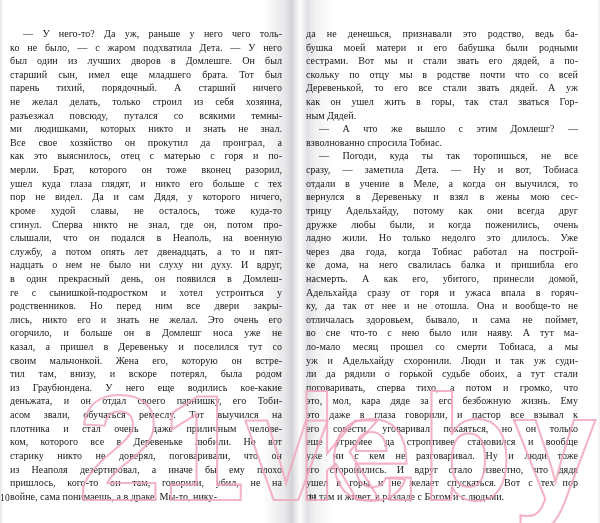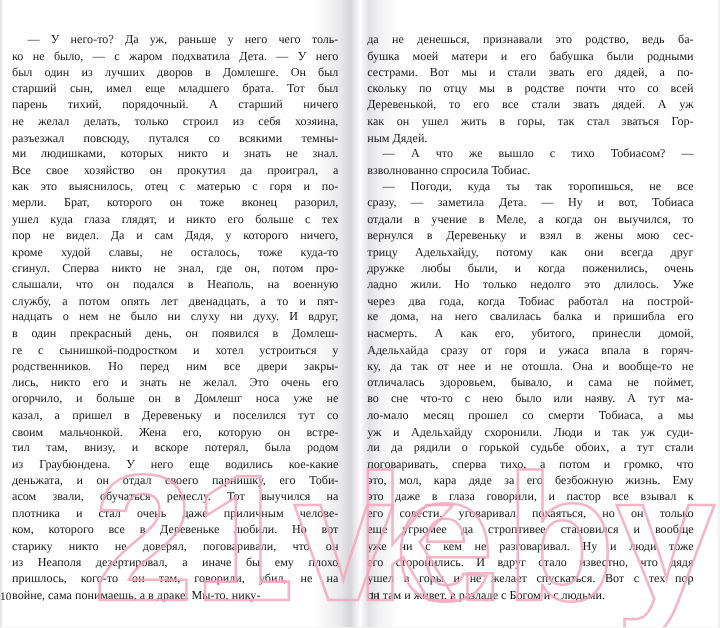--- a/index.html
+++ b/index.html
@@ -5,21 +5,21 @@
   html, body {
     margin: 0;
     padding: 0;
     background: #ffffff;
   }
   #spread {
     position: relative;
     width: 600px;
     height: 523px;
     overflow: hidden;
-    background: #e5e5e5;
+    background: #bef264;
     font-family: "Liberation Serif", "DejaVu Serif", serif;
   }
 
   
   .page {
     position: absolute;
     top: 0;
     height: 523px;
     background: #ffffff;
   }
@@ -130,21 +130,21 @@
   <div class="gutter-line"></div>
   <div class="spine-shade r"></div>
   <div class="outer-edge left"></div>
   <div class="outer-edge right"></div>
 
   <div class="col left" id="col-left">
       <p><span class="ln indent">— У него-то? Да уж, раньше у него чего толь-</span><span class="ln">ко не было, — с жаром подхватила Дета. — У него</span><span class="ln">был один из лучших дворов в Домлешге. Он был</span><span class="ln">старший сын, имел еще младшего брата. Тот был</span><span class="ln">парень тихий, порядочный. А старший ничего</span><span class="ln">не желал делать, только строил из себя хозяина,</span><span class="ln">разъезжал повсюду, путался со всякими темны-</span><span class="ln">ми людишками, которых никто и знать не знал.</span><span class="ln">Все свое хозяйство он прокутил да проиграл, а</span><span class="ln">как это выяснилось, отец с матерью с горя и по-</span><span class="ln">мерли. Брат, которого он тоже вконец разорил,</span><span class="ln">ушел куда глаза глядят, и никто его больше с тех</span><span class="ln">пор не видел. Да и сам Дядя, у которого ничего,</span><span class="ln">кроме худой славы, не осталось, тоже куда-то</span><span class="ln">сгинул. Сперва никто не знал, где он, потом про-</span><span class="ln">слышали, что он подался в Неаполь, на военную</span><span class="ln">службу, а потом опять лет двенадцать, а то и пят-</span><span class="ln">надцать о нем не было ни слуху ни духу. И вдруг,</span><span class="ln">в один прекрасный день, он появился в Домлеш-</span><span class="ln">ге с сынишкой-подростком и хотел устроиться у</span><span class="ln">родственников. Но перед ним все двери закры-</span><span class="ln">лись, никто его и знать не желал. Это очень его</span><span class="ln">огорчило, и больше он в Домлешг носа уже не</span><span class="ln">казал, а пришел в Деревеньку и поселился тут со</span><span class="ln">своим мальчонкой. Жена его, которую он встре-</span><span class="ln">тил там, внизу, и вскоре потерял, была родом</span><span class="ln">из Граубюндена. У него еще водились кое-какие</span><span class="ln">деньжата, и он отдал своего парнишку, его Тоби-</span><span class="ln">асом звали, обучаться ремеслу. Тот выучился на</span><span class="ln">плотника и стал очень даже приличным челове-</span><span class="ln">ком, которого все в Деревеньке любили. Но вот</span><span class="ln">старику никто не доверял, поговаривали, что он</span><span class="ln">из Неаполя дезертировал, а иначе бы ему плохо</span><span class="ln">пришлось, кого-то он там, говорили, убил, не на</span><span class="ln last">войне, сама понимаешь, а в драке. Мы-то, нику-</span></p>
     </div>
   <div class="col right" id="col-right">
       <p><span class="ln">да не денешься, признавали это родство, ведь ба-</span><span class="ln">бушка моей матери и его бабушка были родными</span><span class="ln">сестрами. Вот мы и стали звать его дядей, а по-</span><span class="ln">скольку по отцу мы в родстве почти что со всей</span><span class="ln">Деревенькой, то его все стали звать дядей. А уж</span><span class="ln">как он ушел жить в горы, так стал зваться Гор-</span><span class="ln last">ным Дядей.</span></p>
-      <p><span class="ln indent">— А что же вышло с тихо Тобиасом? —</span><span class="ln last">взволнованно спросила Тобиас.</span></p>
+      <p><span class="ln indent">— А что же вышло с этим Домлешг? —</span><span class="ln last">взволнованно спросила Тобиас.</span></p>
       <p><span class="ln indent">— Погоди, куда ты так торопишься, не все</span><span class="ln">сразу, — заметила Дета. — Ну и вот, Тобиаса</span><span class="ln">отдали в учение в Меле, а когда он выучился, то</span><span class="ln">вернулся в Деревеньку и взял в жены мою сес-</span><span class="ln">трицу Адельхайду, потому как они всегда друг</span><span class="ln">дружке любы были, и когда поженились, очень</span><span class="ln">ладно жили. Но только недолго это длилось. Уже</span><span class="ln">через два года, когда Тобиас работал на построй-</span><span class="ln">ке дома, на него свалилась балка и пришибла его</span><span class="ln">насмерть. А как его, убитого, принесли домой,</span><span class="ln">Адельхайда сразу от горя и ужаса впала в горяч-</span><span class="ln">ку, да так от нее и не отошла. Она и вообще-то не</span><span class="ln">отличалась здоровьем, бывало, и сама не поймет,</span><span class="ln">во сне что-то с нею было или наяву. А тут ма-</span><span class="ln">ло-мало месяц прошел со смерти Тобиаса, а мы</span><span class="ln">уж и Адельхайду схоронили. Люди и так уж суди-</span><span class="ln">ли да рядили о горькой судьбе обоих, а тут стали</span><span class="ln">поговаривать, сперва тихо, а потом и громко, что</span><span class="ln">это, мол, кара дяде за его безбожную жизнь. Ему</span><span class="ln">это даже в глаза говорили, и пастор все взывал к</span><span class="ln">его совести, уговаривал покаяться, но он только</span><span class="ln">еще угрюмее да строптивее становился и вообще</span><span class="ln">уже ни с кем не разговаривал. Ну и люди тоже</span><span class="ln">его сторонились. И вдруг стало известно, что дядя</span><span class="ln">ушел в горы и не желает спускаться. Вот с тех пор</span><span class="ln last">он там и живет, в разладе с Богом и с людьми.</span></p>
     </div>
 
   <div class="folio left">10</div>
   <div class="folio right">11</div>
 
   <div class="watermark">
     <svg width="600" height="523" viewBox="0 0 600 523" aria-hidden="true">
       <text class="wm-text" x="78" y="500" font-size="150" style="stroke: rgb(242, 168, 189);">21ve</text>
       <text class="wm-text" x="296" y="500" font-size="150" style="stroke: rgb(242, 168, 189);">k.by</text>

